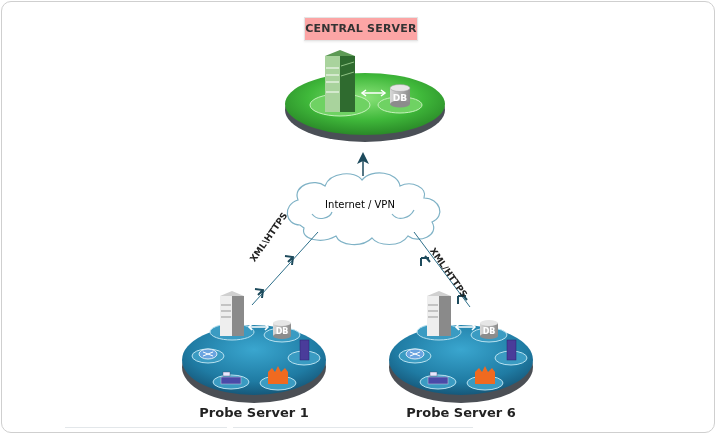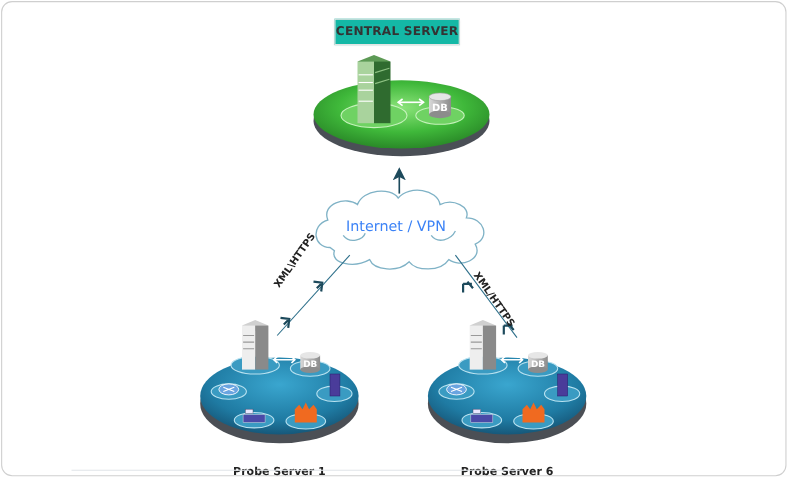--- a/index.html
+++ b/index.html
@@ -1,21 +1,21 @@
 <!DOCTYPE html>
 <html><head>
 <meta charset="utf-8">
 <style>
   html,body{margin:0;padding:0;background:#fff;}
   body{width:718px;height:436px;position:relative;overflow:hidden;font-family:"DejaVu Sans",sans-serif;}
   .frame{position:absolute;left:1px;top:1px;width:714px;height:432px;border:1px solid #cfcfcf;border-radius:10px;box-sizing:border-box;}
-  .title-box{position:absolute;left:304px;top:17px;width:112px;height:22px;background:#14b8a6;border:1px solid #e4e4e4;box-shadow:0 1px 2px rgba(0,0,0,.08);font-size:11px;font-weight:bold;color:#333;text-align:center;line-height:22px;letter-spacing:.2px;}
+  .title-box{position:absolute;left:304px;top:17px;width:112px;height:22px;background:#fca5a5;border:1px solid #e4e4e4;box-shadow:0 1px 2px rgba(0,0,0,.08);font-size:11px;font-weight:bold;color:#333;text-align:center;line-height:22px;letter-spacing:.2px;}
   svg.diagram{position:absolute;left:0;top:0;}
-  .lbl{position:absolute;font-size:10px;color:#222;font-weight:bold;text-align:center;margin-top:19px;}
-  .cloud-label{position:absolute;left:305px;top:199px;width:110px;text-align:center;font-size:13px;color:#3b82f6;}
+  .lbl{position:absolute;font-size:13px;color:#222;font-weight:bold;text-align:center;}
+  .cloud-label{position:absolute;left:305px;top:199px;width:110px;text-align:center;font-size:10px;color:#000000;}
   .proto{position:absolute;font-size:9px;font-weight:bold;color:#222;white-space:nowrap;}
   .baseline{position:absolute;top:427px;height:1px;background:#e3e7ea;}
 </style>
 </head>
 <body>
 
 <div class="frame"></div>
 
 <div class="title-box">CENTRAL SERVER</div>
 

